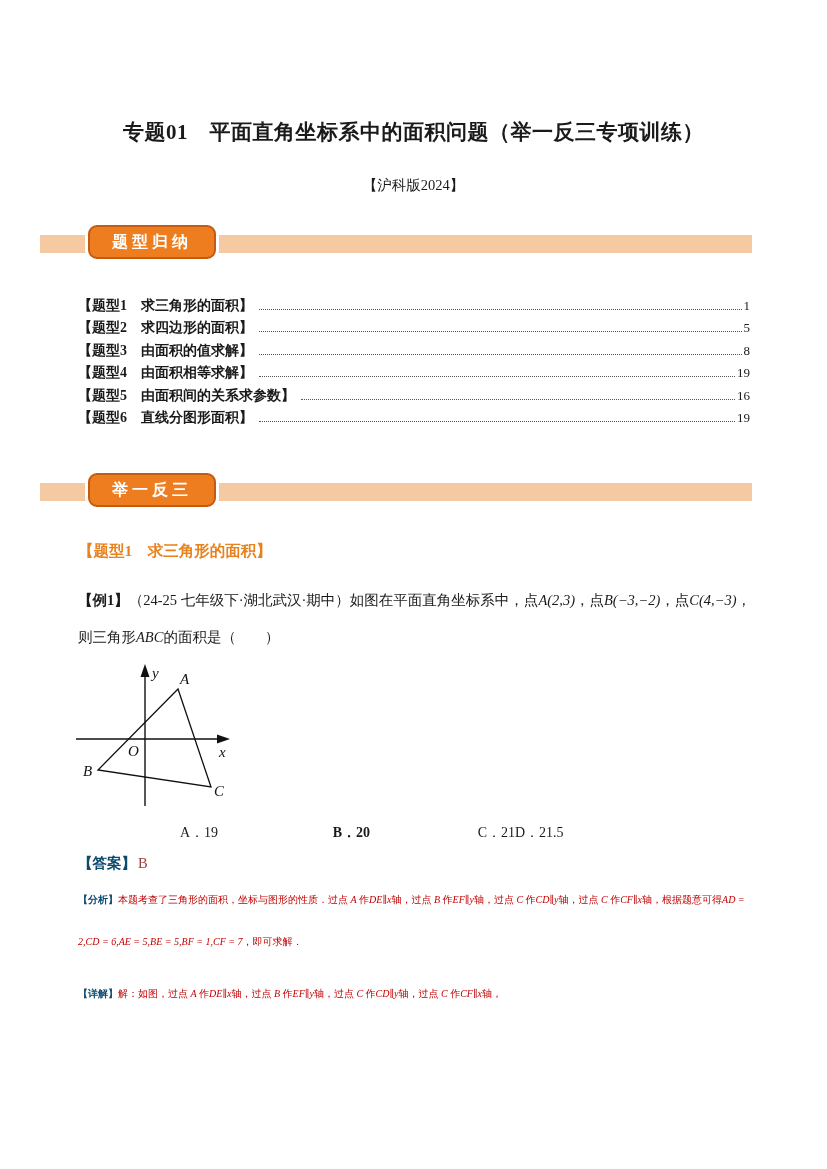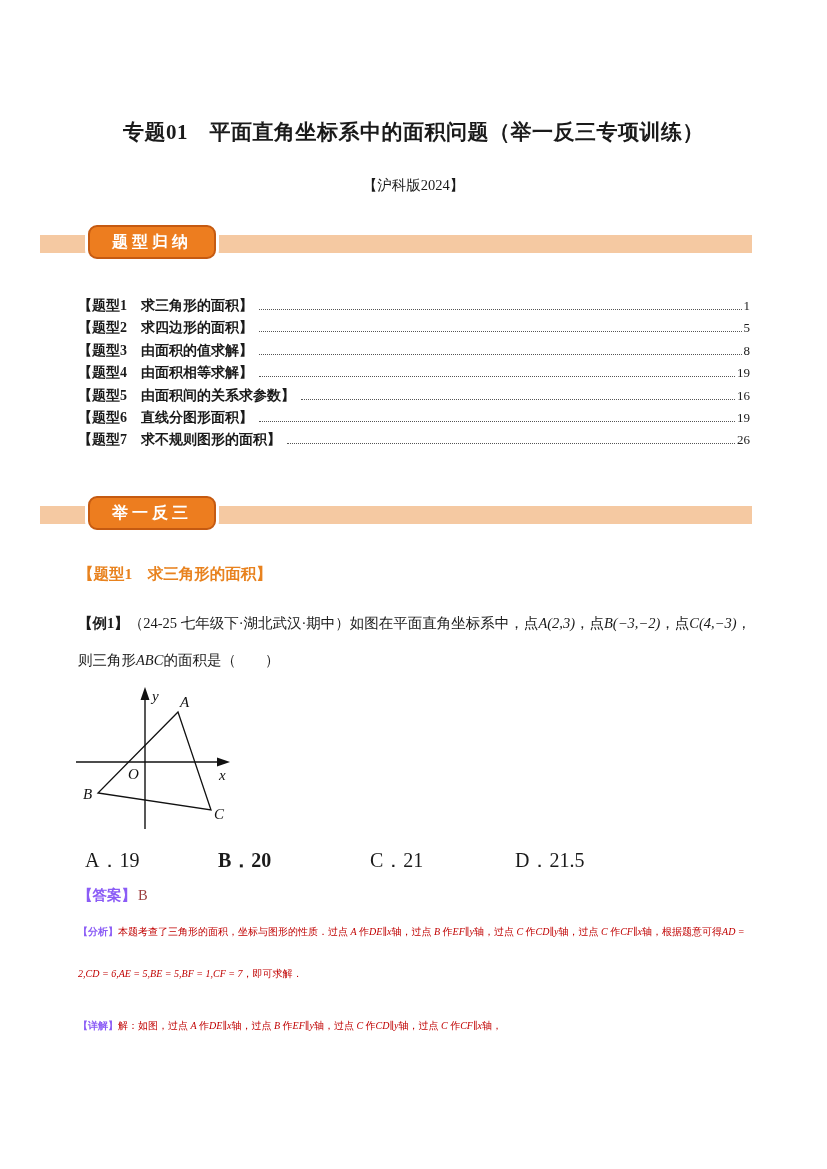--- a/index.html
+++ b/index.html
@@ -46,24 +46,24 @@
   .para{
     margin:20px 75px 0 78px;
     font-size:14.5px;line-height:37px;
   }
   .para-red{
     margin:6px 70px 0 78px;
     font-size:10px;line-height:42px;color:#c00000;
   }
   .bold{font-weight:bold;}
   .m{font-style:italic;font-family:"Liberation Serif","DejaVu Serif",serif;text-align:right;}
-  .red-label{font-weight:bold;color:#8b5cf6;}
+  .red-label{font-weight:bold;color:#0c4a6e;}
   .figure{position:relative;width:250px;height:158px;margin:4px 0 0 68px;}
   .options{
-    display:flex;margin:6px 0 0 85px;font-size:20px;
+    display:flex;margin:6px 0 0 85px;font-size:14px;text-align:right;
   }
   .options span:nth-child(1){width:133px;}
   .options span:nth-child(2){width:152px;font-weight:bold;}
   .options span:nth-child(3){width:145px;}
   .answer-line{
     margin:12px 78px 0 78px;font-size:14.5px;
   }
   .answer-value{color:#9c3d3d;margin-left:2px;}
   svg text{font-size:15px;font-style:italic;font-family:"Liberation Serif","DejaVu Serif",serif;fill:#111;}
 </style>
@@ -103,25 +103,20 @@
   <div class="toc-row">
     <span>【题型5　由面积间的关系求参数】</span>
     <span class="toc-leader"></span>
     <span class="toc-page">16</span>
   </div>
   <div class="toc-row">
     <span>【题型6　直线分图形面积】</span>
     <span class="toc-leader"></span>
     <span class="toc-page">19</span>
   </div>
-  <div class="toc-row">
-    <span>【题型7　求不规则图形的面积】</span>
-    <span class="toc-leader"></span>
-    <span class="toc-page">26</span>
-  </div>
 </div>
 
 <div class="banner" style="margin-top:42px;">
   <div class="band"></div>
   <div class="badge">举一反三</div>
 </div>
 
 <div class="section-heading">【题型1　求三角形的面积】</div>
 
 <div class="para">

